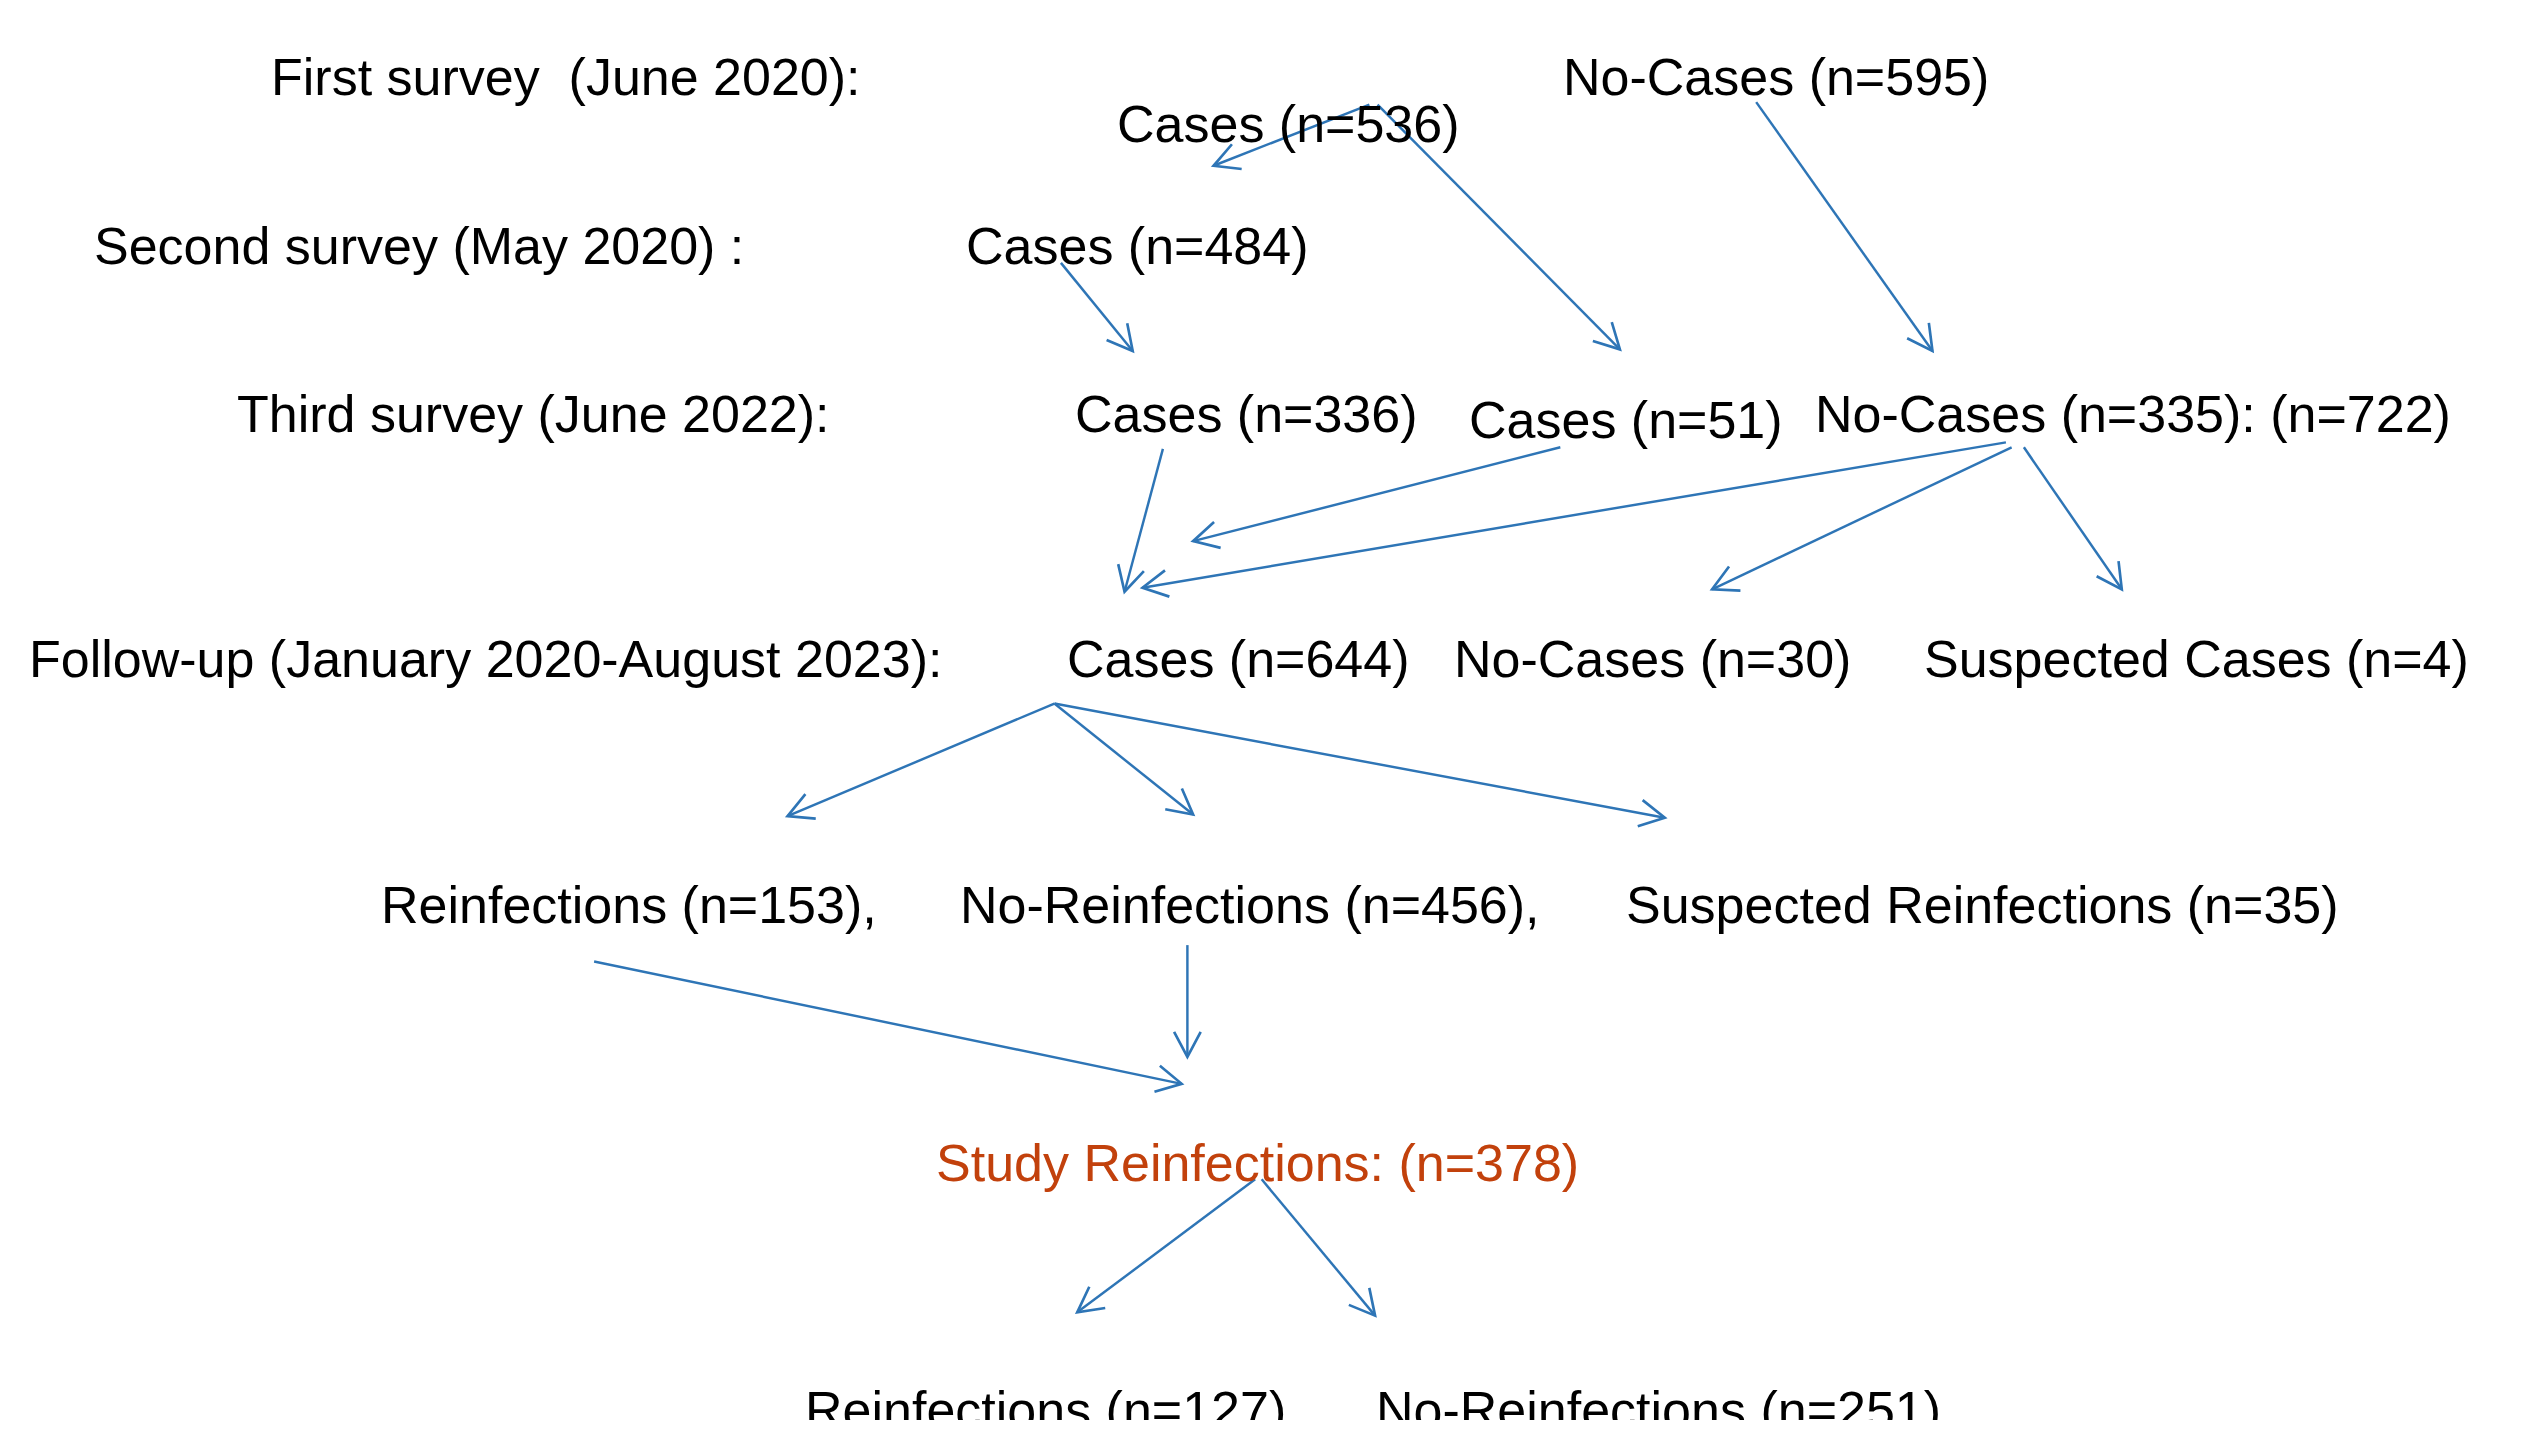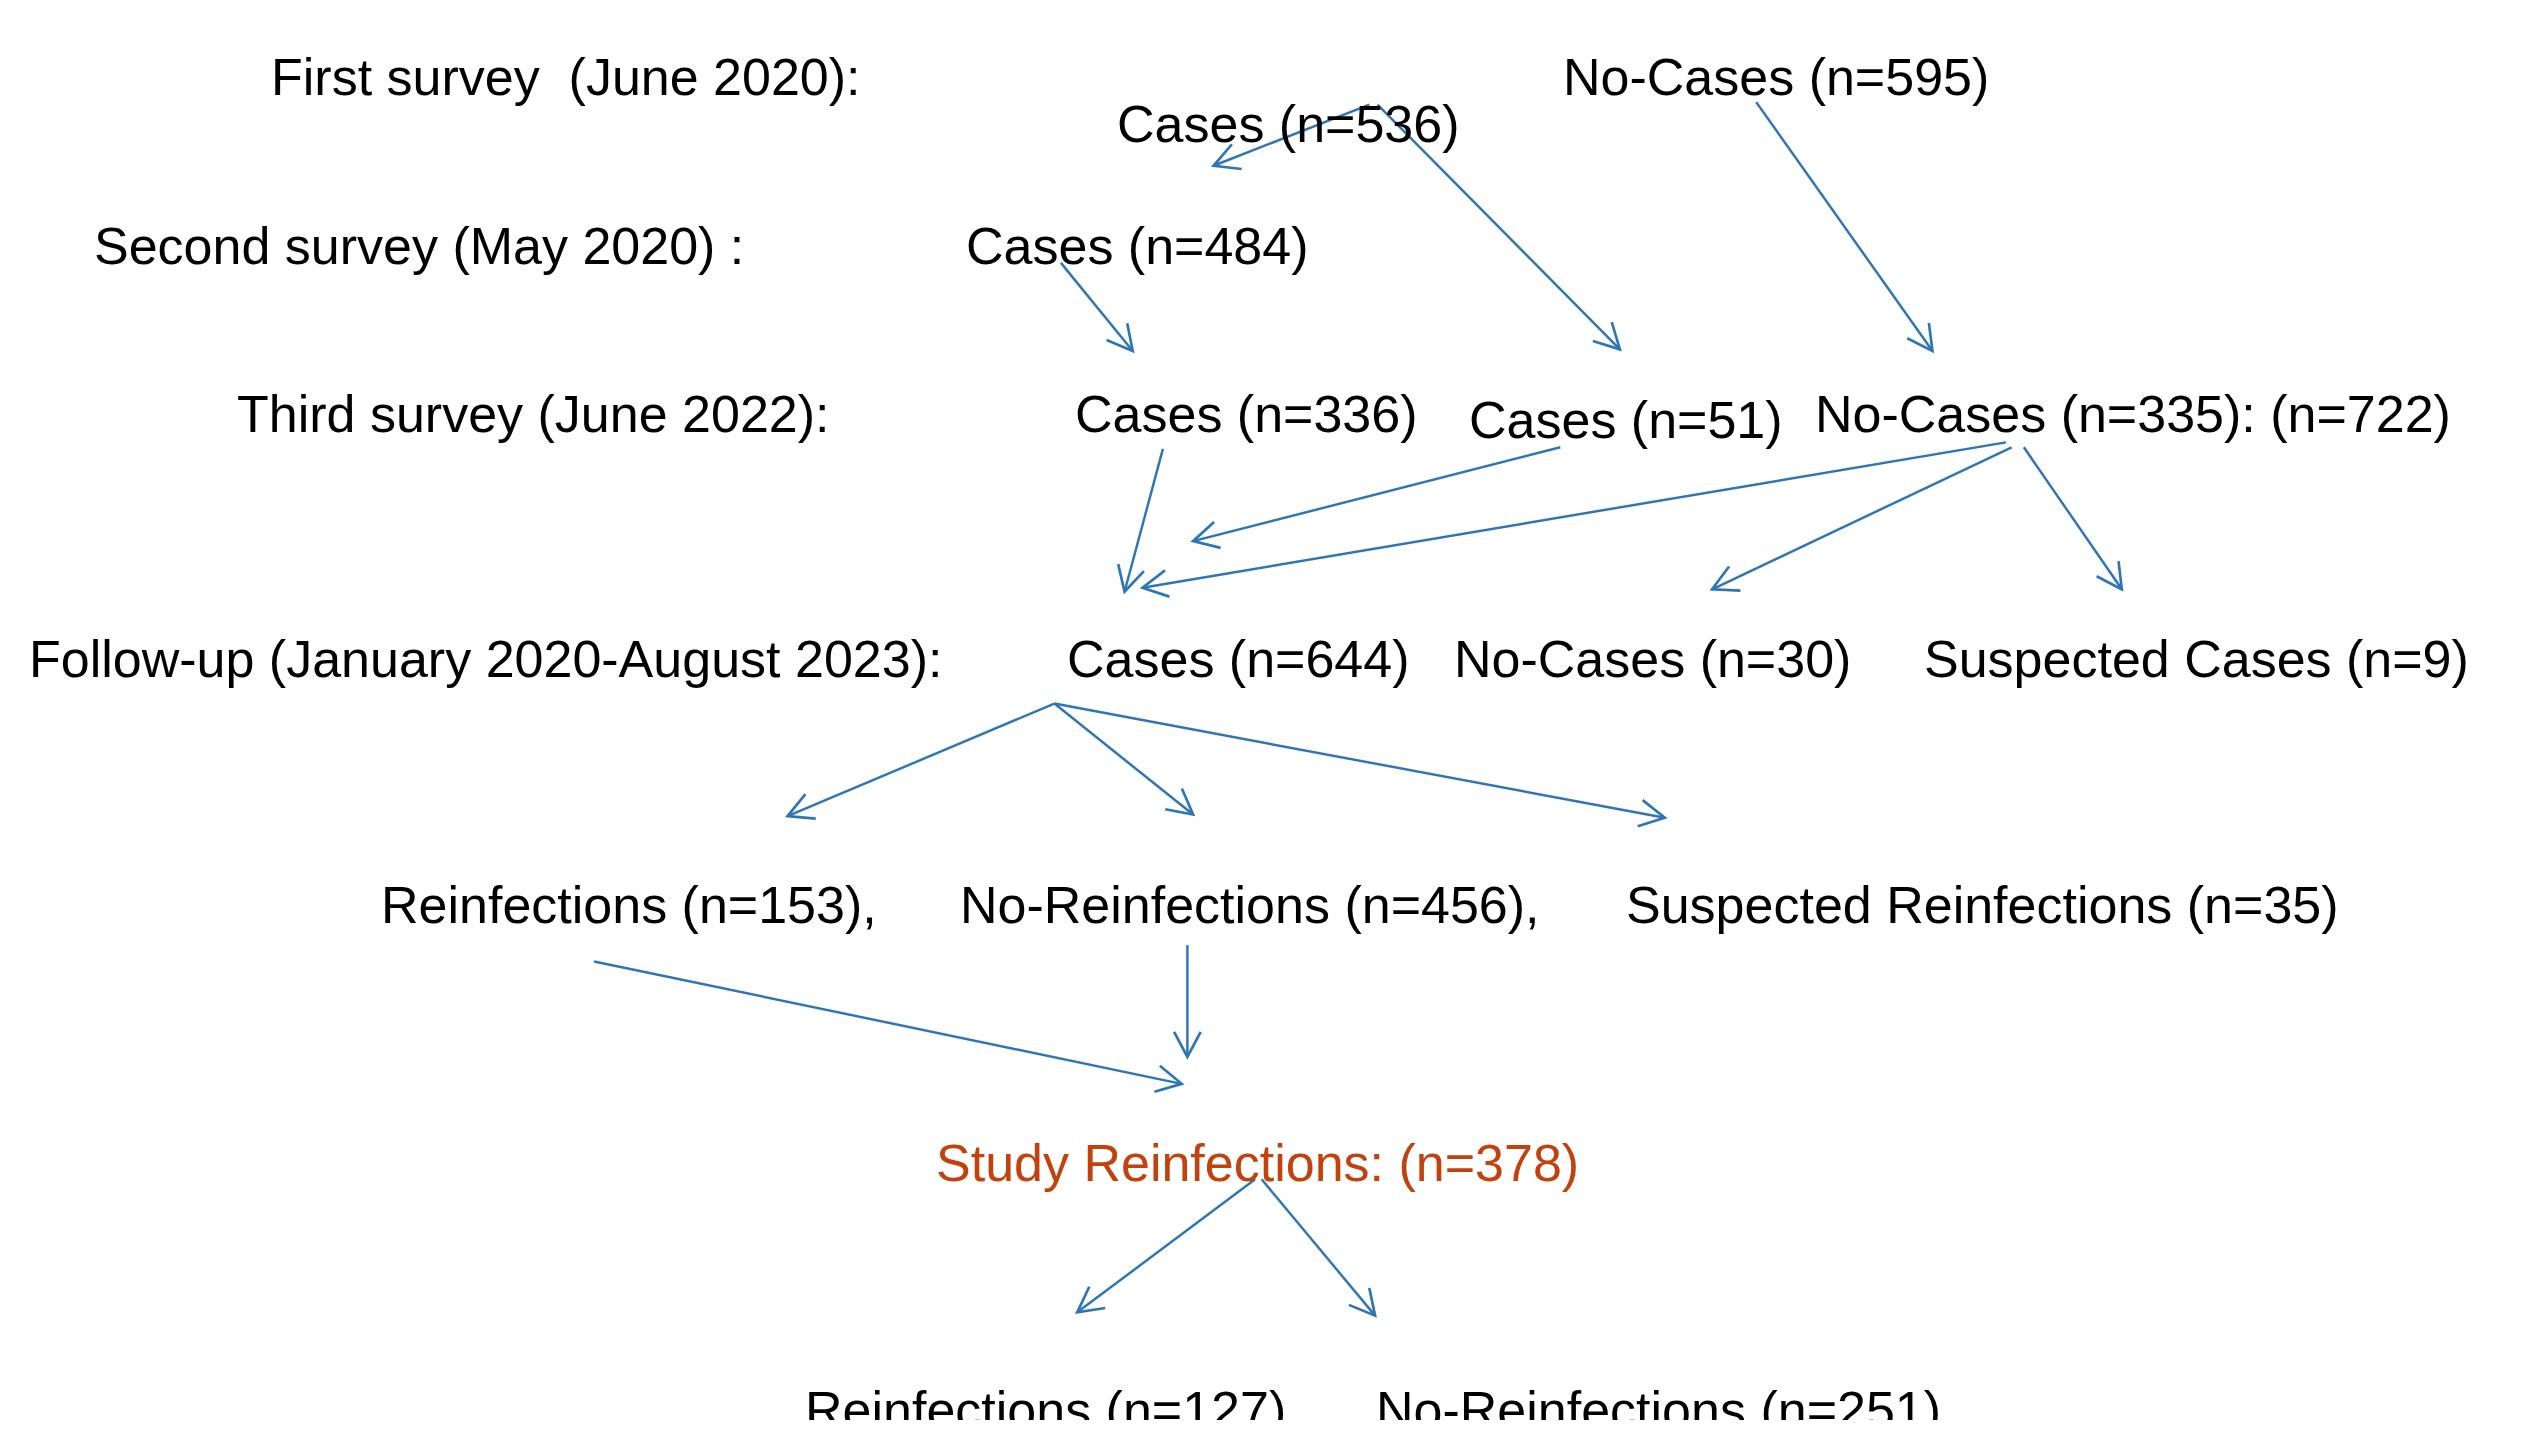--- a/index.html
+++ b/index.html
@@ -68,21 +68,21 @@
   <span class="seg" style="left: 966px; top: 214px; color: rgb(0, 0, 0);">Cases (n=484)</span>
 
   <span class="seg" style="left: 237px; top: 382px; color: rgb(0, 0, 0);">Third survey (June 2022):</span>
   <span class="seg" style="left: 1075px; top: 382px; color: rgb(0, 0, 0);">Cases (n=336)</span>
   <span class="seg" style="left: 1469px; top: 382px; color: rgb(0, 0, 0); margin-top: 6px;">Cases (n=51)</span>
   <span class="seg" style="left: 1815px; top: 382px; color: rgb(0, 0, 0);">No-Cases (n=335): (n=722)</span>
 
   <span class="seg" style="left: 29px; top: 627px; color: rgb(0, 0, 0);">Follow-up (January 2020-August 2023):</span>
   <span class="seg" style="left: 1067px; top: 627px; color: rgb(0, 0, 0);">Cases (n=644)</span>
   <span class="seg" style="left: 1454px; top: 627px; color: rgb(0, 0, 0);">No-Cases (n=30)</span>
-  <span class="seg" style="left: 1924px; top: 627px; color: rgb(0, 0, 0);">Suspected Cases (n=9)</span>
+  <span class="seg" style="left: 1924px; top: 627px; color: rgb(0, 0, 0);">Suspected Cases (n=4)</span>
 
   <span class="seg" style="left: 381px; top: 873px; color: rgb(0, 0, 0);">Reinfections (n=153),</span>
   <span class="seg" style="left: 960px; top: 873px; color: rgb(0, 0, 0);">No-Reinfections (n=456),</span>
   <span class="seg" style="left: 1626px; top: 873px; color: rgb(0, 0, 0);">Suspected Reinfections (n=35)</span>
 
   <span class="seg" style="left: 936px; top: 1131px; color: #c2410c;">Study Reinfections: (n=378)</span>
 
   <span class="seg" style="left: 805px; top: 1378px; color: rgb(0, 0, 0);">Reinfections (n=127),</span>
   <span class="seg" style="left: 1376px; top: 1378px; color: rgb(0, 0, 0);">No-Reinfections (n=251),</span>
 

